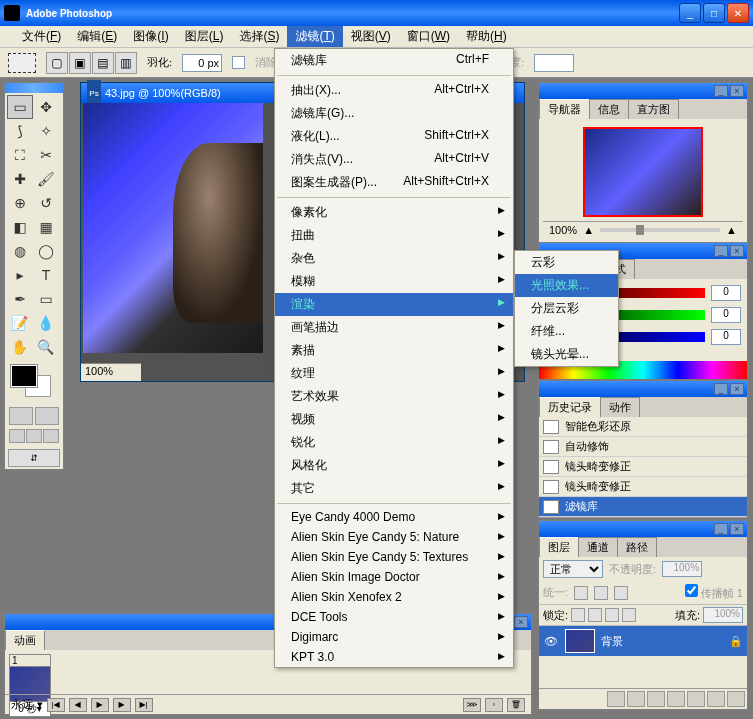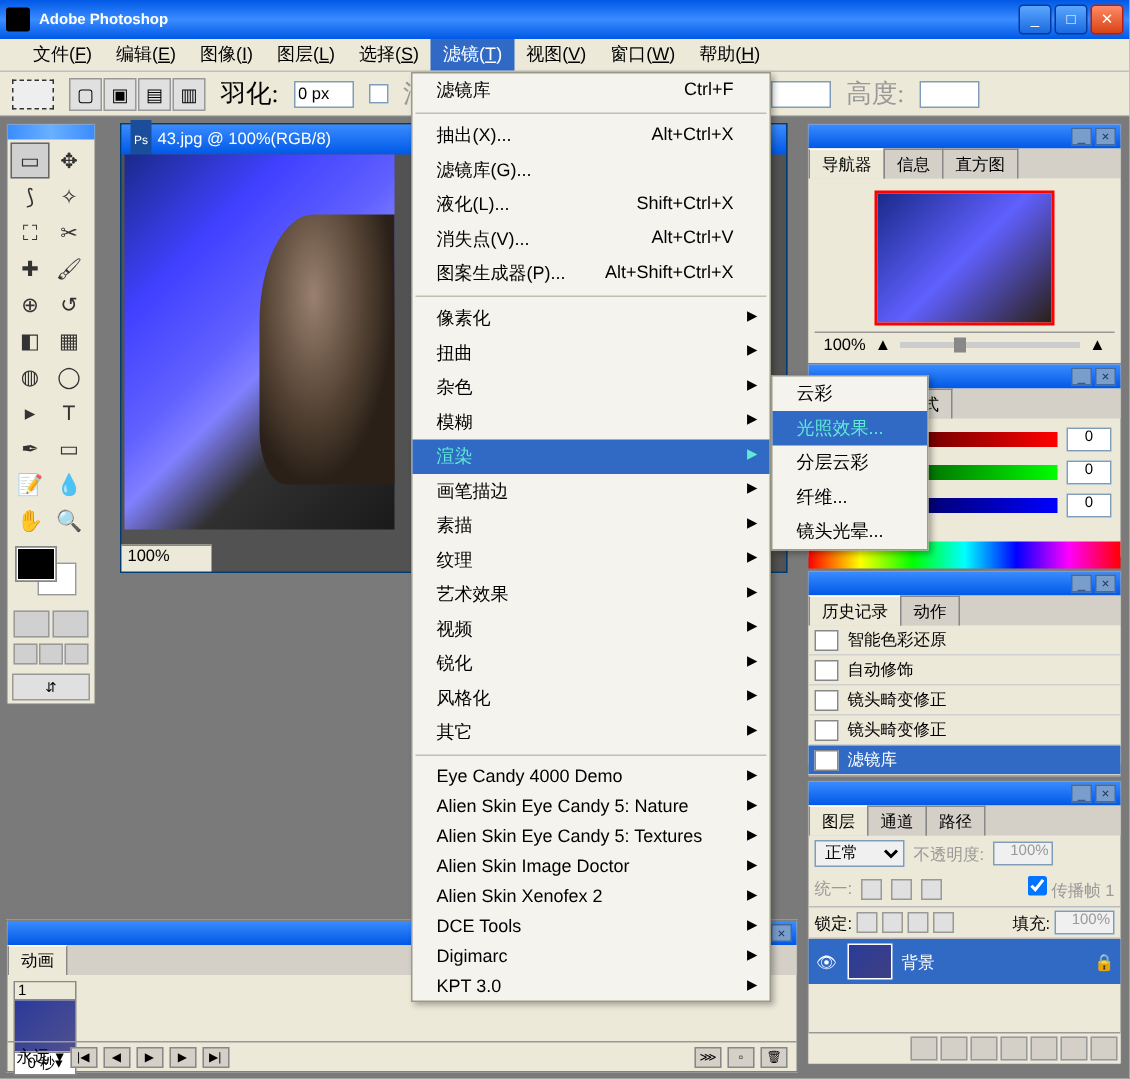--- a/index.html
+++ b/index.html
@@ -13,22 +13,22 @@
 .win-btn.close { background: linear-gradient(to bottom,#ff8a65,#d84315); border-color: #b71c1c; }
 
 .menubar { background: #ece9d8; height: 22px; display: flex; align-items: center; padding: 0 14px; border-bottom: 1px solid #c0c0c0; }
 .menubar-item { padding: 2px 8px; cursor: pointer; }
 .menubar-item.active { background: #316ac5; color: white; }
 .menu-underline { text-decoration: underline; }
 
 .options-bar { background: #ece9d8; height: 30px; border-bottom: 1px solid #888; display: flex; align-items: center; padding: 0 8px; gap: 10px; }
 .marquee-icon { width: 28px; height: 20px; border: 1px dashed #333; background: #eee; }
 .icon-btn { width: 22px; height: 22px; border: 1px solid #999; background: #e0e0e0; display: inline-flex; align-items: center; justify-content: center; }
-.opt-label { font-size: 17px; font-family: Liberation Serif, serif; }
-.opt-input { width: 40px; height: 18px; border: 1px solid #7f9db9; background: white; padding: 0 2px; font-size: 11px; }
+.opt-label { font-size: 11px; font-family: Liberation Serif, serif; }
+.opt-input { width: 40px; height: 18px; border: 1px solid #7f9db9; background: white; padding: 0 2px; font-size: 11px; text-align: right; }
 .opt-checkbox { width: 13px; height: 13px; border: 1px solid #7f9db9; background: white; display: inline-block; }
 
 .workspace { position: absolute; top: 78px; left: 0; right: 0; bottom: 0; background: #7a7a7a; }
 
 .toolbox { position: absolute; top: 82px; left: 4px; width: 60px; background: #ece9d8; border: 1px solid #7f7f7f; }
 .toolbox-rows { display: flex; flex-wrap: wrap; padding: 2px; }
 .tool { width: 26px; height: 24px; border: 1px solid transparent; display: flex; align-items: center; justify-content: center; font-size: 14px; cursor: pointer; color: #333; }
 .tool.selected { background: #d0d0d0; border: 1px solid #666; }
 .colorswatch { padding: 4px; position: relative; height: 44px; }
 .fg-color { position: absolute; top: 4px; left: 6px; width: 26px; height: 22px; background: black; border: 1px solid #fff; outline: 1px solid #888; }

